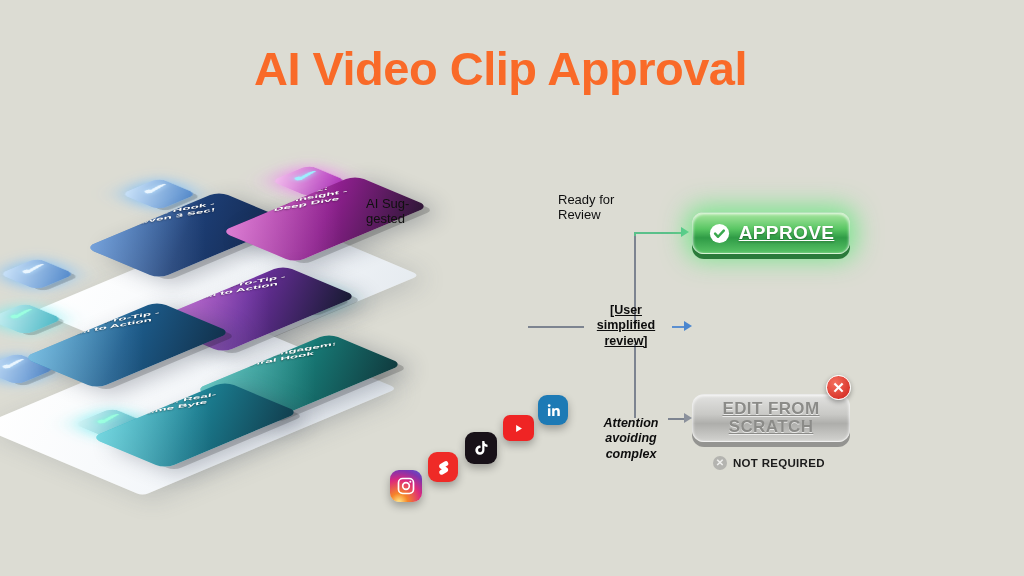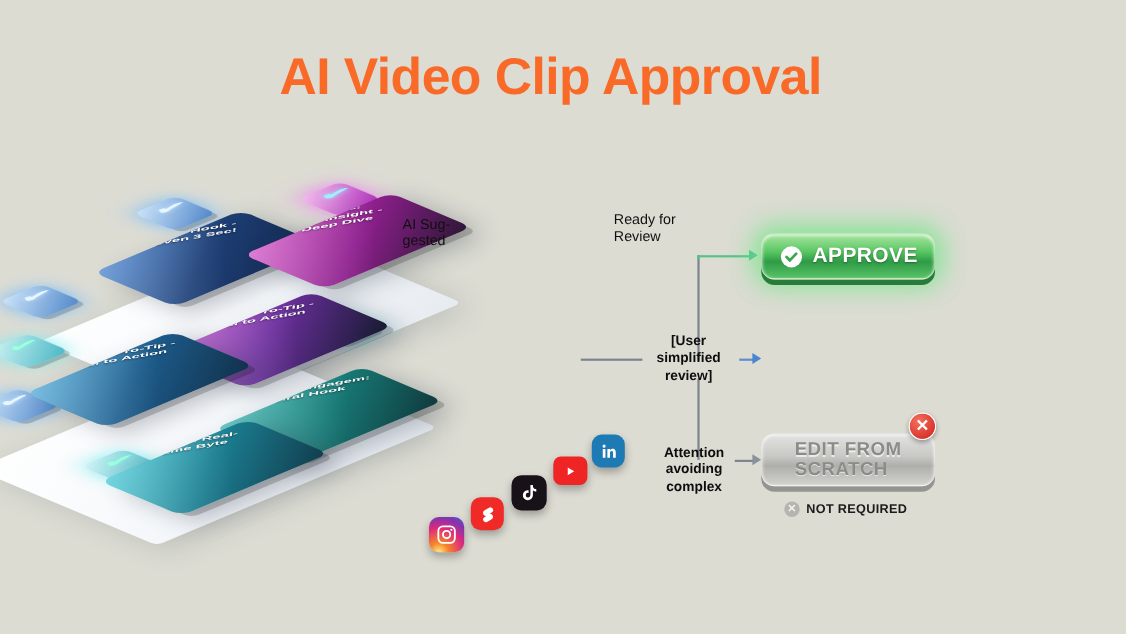--- a/index.html
+++ b/index.html
@@ -120,21 +120,21 @@
     line-height:1.22; text-align:center; white-space:pre-line;
   }
 
   
   .btn {
     position:absolute; width:158px; height:42px; border-radius:12px;
     display:flex; align-items:center; justify-content:center; gap:8px;
     font-weight:bold; font-size:19px; letter-spacing:.4px;
     color:#fff; border:1.5px solid rgba(255,255,255,.55);
   }
-  .btn .lbl { text-shadow:0 1px 2px rgba(0,0,0,.35); white-space:pre-line; line-height:1.05; text-align:left; }
+  .btn .lbl { text-shadow:0 1px 2px rgba(0,0,0,.35); white-space:pre-line; line-height:1.05; text-align:center;text-decoration:underline; }
   .btn-approve {
     background:linear-gradient(180deg,#a8e6a0 0%,#59c663 40%,#2f9b46 62%,#58c265 100%);
     box-shadow:0 5px 0 #2a7a3a, 0 0 24px 6px rgba(108,230,130,.85), inset 0 1px 3px rgba(255,255,255,.8);
   }
   .btn-tweak {
     background:linear-gradient(180deg,#8ec9f6 0%,#2b8de4 38%,#0d62bd 62%,#2f93e8 100%);
     box-shadow:0 5px 0 #12508f, 0 0 24px 6px rgba(92,176,255,.85), inset 0 1px 3px rgba(255,255,255,.7);
   }
   .btn-edit {
     background:linear-gradient(180deg,#e2e2e0 0%,#c9c9c6 42%,#aeaeab 62%,#d2d2cf 100%);
@@ -278,24 +278,24 @@
   <div class="conn v" style="left:634px; top:344px; height:74px;"></div>
   <div class="conn h green" style="left:634px; top:232px; width:48px;"></div>
   <div class="conn v green" style="left:634px; top:232px; height:4px;"></div>
   <div class="conn h blue" style="left:672px; top:326px; width:14px;"></div>
   <div class="conn h" style="left:668px; top:418px; width:18px;"></div>
 
   <div class="arrow r-green" style="left:681px; top:227px;"></div>
   <div class="arrow r-blue" style="left:684px; top:321px;"></div>
   <div class="arrow r-gray" style="left:684px; top:413px;"></div>
 
-  <div class="annot" style="left:588px; top:303px; width:76px;">[User
+  <div class="annot" style="left:588px; top:303px; width:76px;text-decoration:underline;">[User
 simplified
 review]</div>
-  <div class="annot" style="left:588px; top:404px; width:86px;">Attention
+  <div class="annot" style="left:588px; top:416px; width:86px;font-style:italic;">Attention
 avoiding
 complex</div>
 
   <div class="btn btn-approve" style="left:692px; top:212px;">
     <span class="btn-ico">
       <svg width="23" height="23" viewBox="0 0 24 24">
           <circle cx="12" cy="12" r="10" fill="#fff"></circle>
         <path d="M7.4 12.2l3.1 3.2 6-6.4" stroke="#3aa84e" stroke-width="2.6" fill="none" stroke-linecap="round" stroke-linejoin="round"></path>
         </svg>
     </span>

